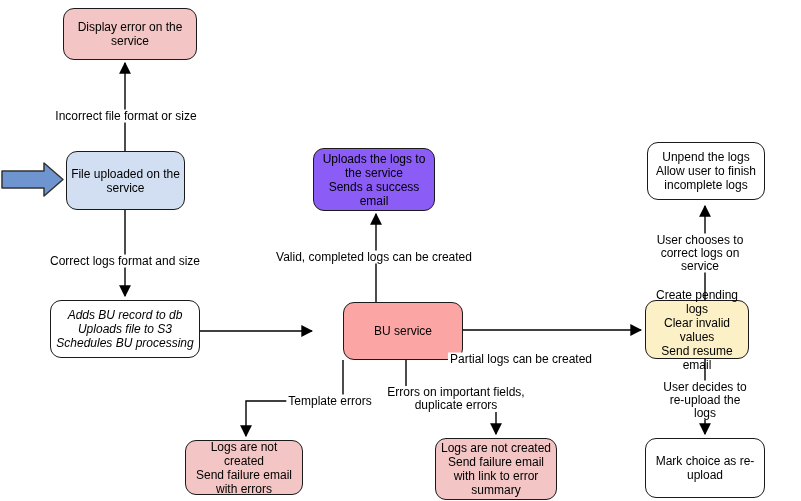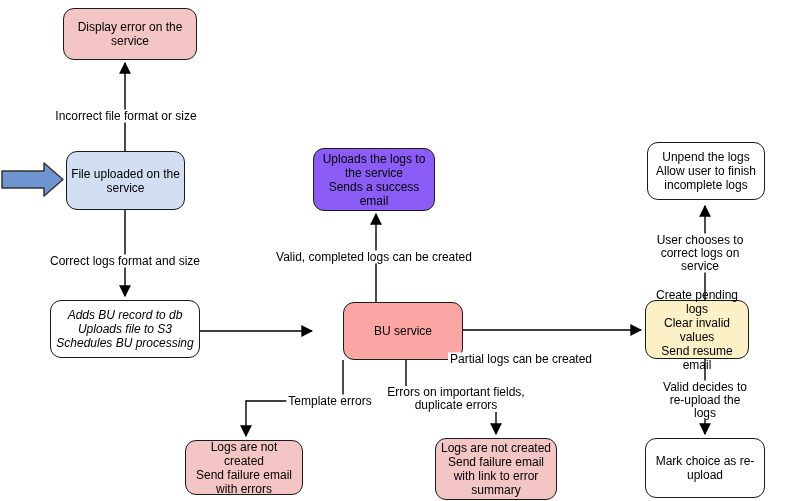--- a/index.html
+++ b/index.html
@@ -112,15 +112,15 @@
 
   <div class="edge-label" style="left:521px;top:326px;margin-top:33px;">Partial logs can be created</div>
 
   <div class="edge-label" style="left:330px;top:401px;">Template errors</div>
 
   <div class="edge-label" style="left:456px;top:399px;">Errors on important fields,
 duplicate errors</div>
 
   <div class="edge-label" style="left:700px;top:253px;">User chooses to correct logs on service</div>
 
-  <div class="edge-label" style="left:705px;top:400px;">Valid decides to re-upload the logs</div>
+  <div class="edge-label" style="left:705px;top:400px;">User decides to re-upload the logs</div>
 
 </div>
 
 </body></html>

